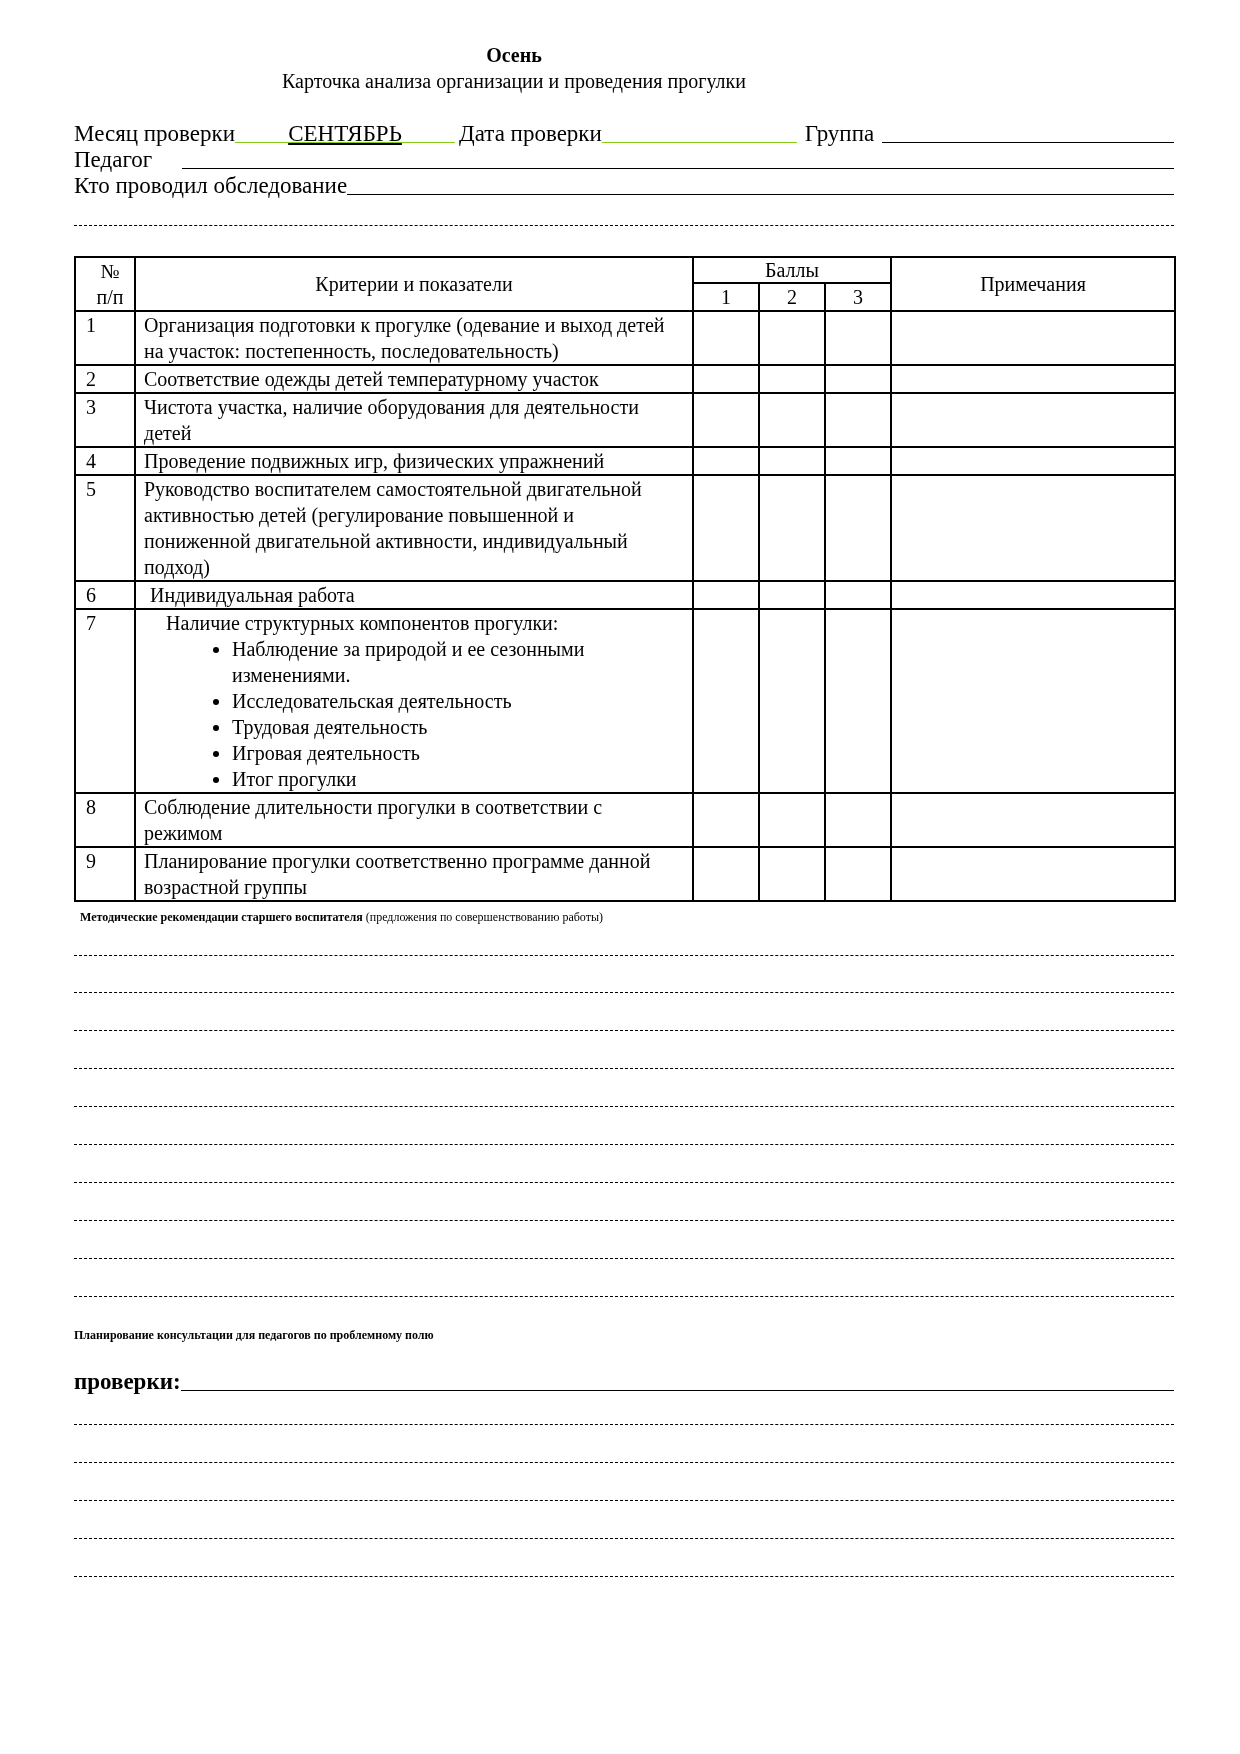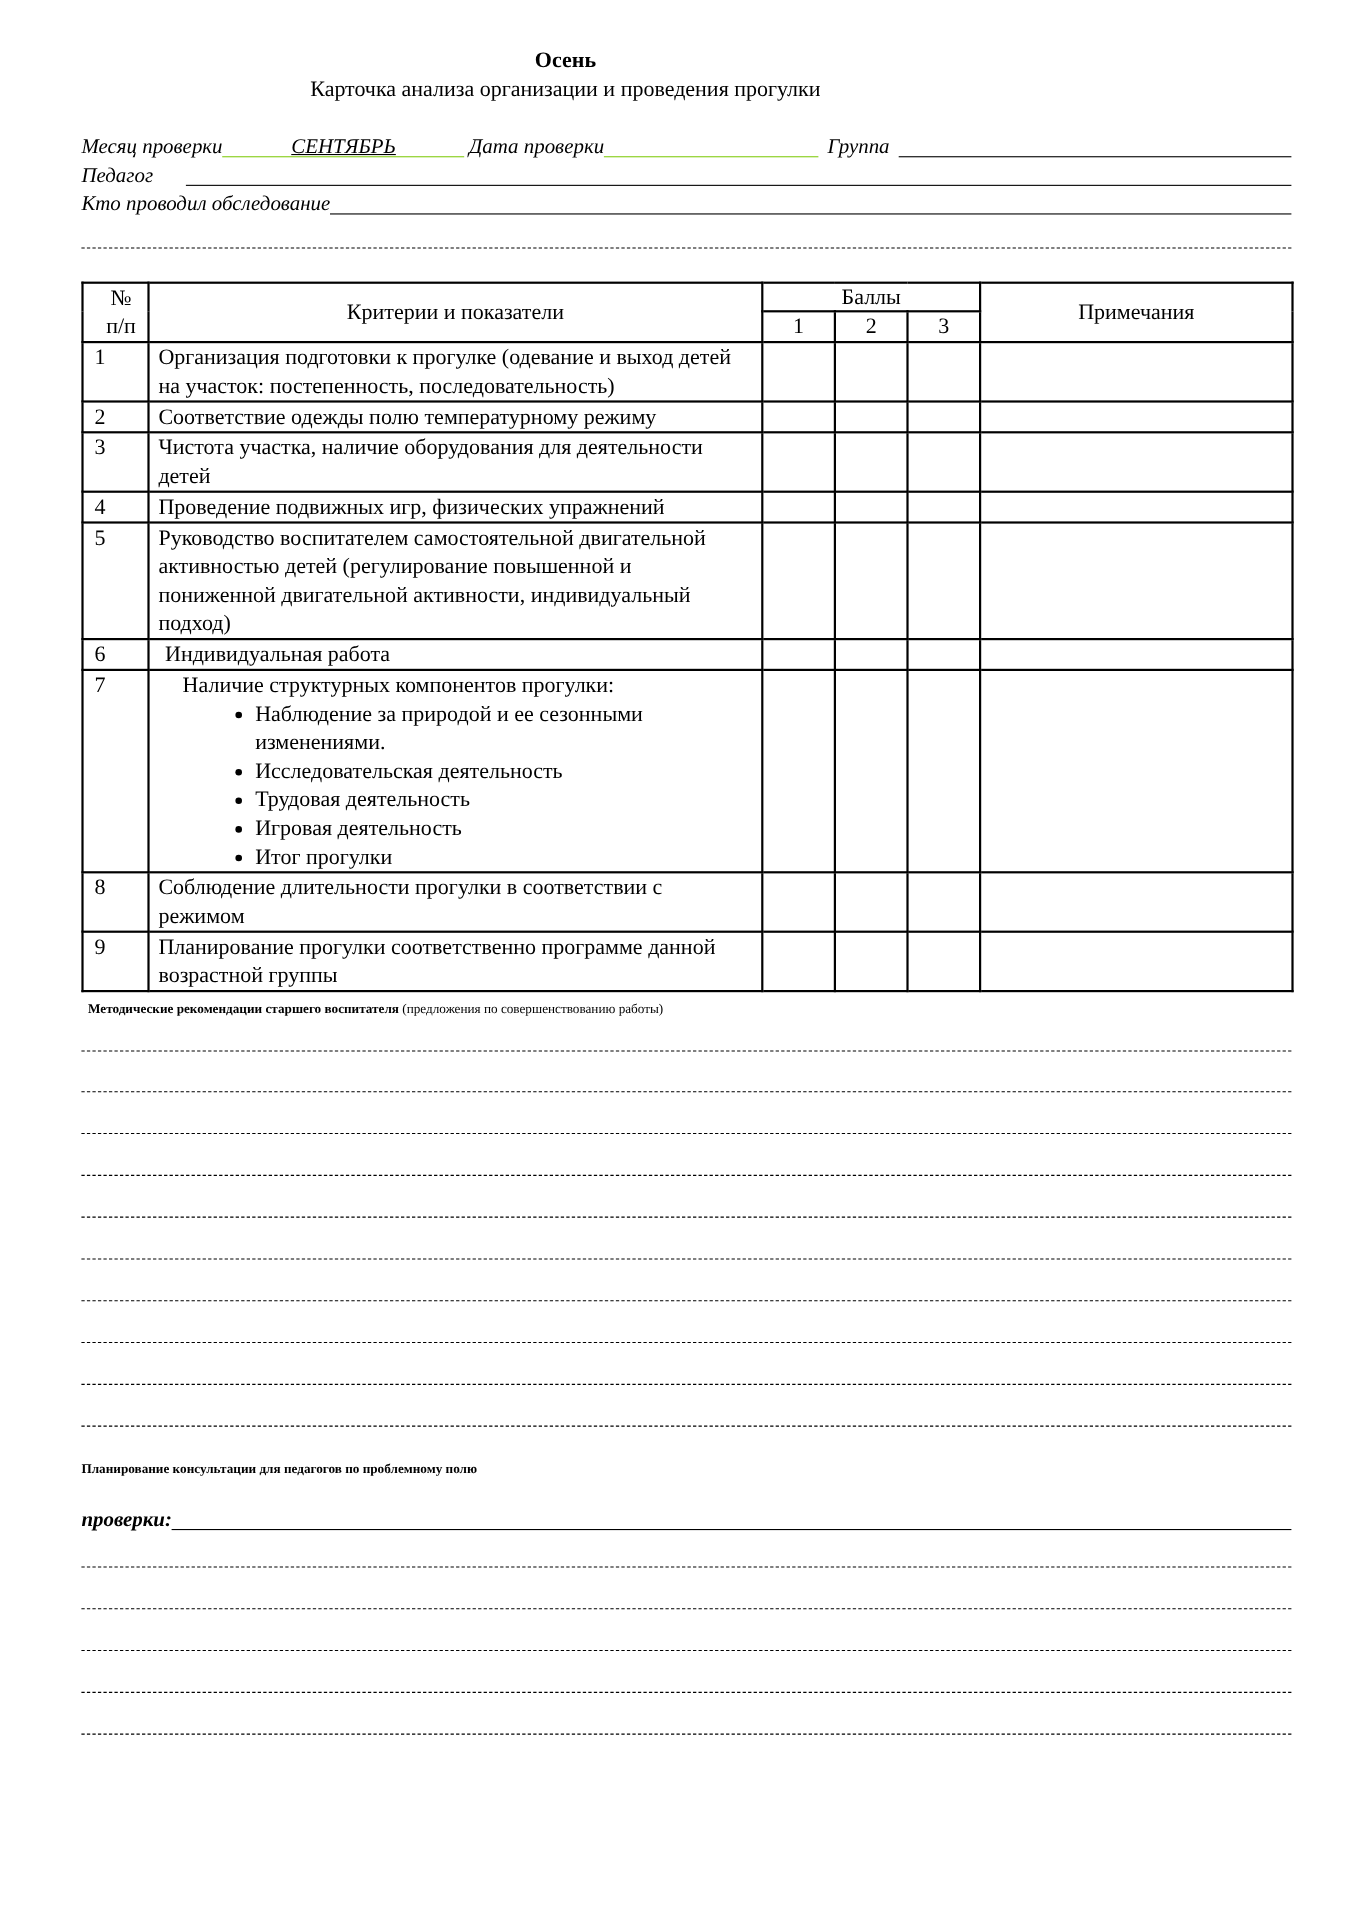--- a/index.html
+++ b/index.html
@@ -1,20 +1,20 @@
 <!DOCTYPE html>
 <html><head>
 <meta charset="utf-8">
 <style>
   html, body { margin:0; padding:0; background:#fff; }
   body { width:1240px; height:1754px; position:relative; font-family:"Liberation Serif", serif; color:#000; font-size:20px; }
   .center { position:absolute; left:0; width:1028px; text-align:center; }
   .title { top:44px; font-weight:bold; font-size:20px; }
   .subtitle { top:70px; font-size:20px; }
-  .line-row { position:absolute; left:74px; width:1100px; display:flex; font-size:19px; line-height:24px;font-style:italic; }
+  .line-row { position:absolute; left:74px; width:1100px; display:flex; font-size:23px; line-height:24px; }
   .fill { flex:1; border-bottom:1px solid #000; height:20px; margin-bottom:3px; }
   .fillw { border-bottom:1px solid #84cc16; height:20px; margin-bottom:3px; text-align:center; }
   .dash { position:absolute; left:74px; width:1100px; border-bottom:1px dashed #000; height:0; }
   table.crit { position:absolute; left:74px; top:256px; width:1102px; border-collapse:collapse; font-size:20px; line-height:26px; }
   table.crit td, table.crit th { border:2px solid #000; font-weight:normal; vertical-align:top; padding:0 8px; }
   table.crit th { text-align:center; vertical-align:middle; }
   .num { width:40px; padding-left:10px !important; }
   .sc { width:48px; }
   ul.bul { margin:0; padding-left:66px; list-style:disc; }
   .bold { font-weight:bold; }
@@ -65,21 +65,21 @@
     <tr>
       <td class="num">1</td>
       <td>Организация подготовки к прогулке (одевание и выход детей на участок: постепенность, последовательность)</td>
       <td></td>
         <td></td>
         <td></td>
       <td></td>
     </tr>
     <tr>
       <td class="num">2</td>
-      <td>Соответствие одежды полю температурному режиму</td>
+      <td>Соответствие одежды детей температурному участок</td>
       <td></td>
         <td></td>
         <td></td>
       <td></td>
     </tr>
     <tr>
       <td class="num">3</td>
       <td>Чистота участка, наличие оборудования для деятельности детей</td>
       <td></td>
         <td></td>

